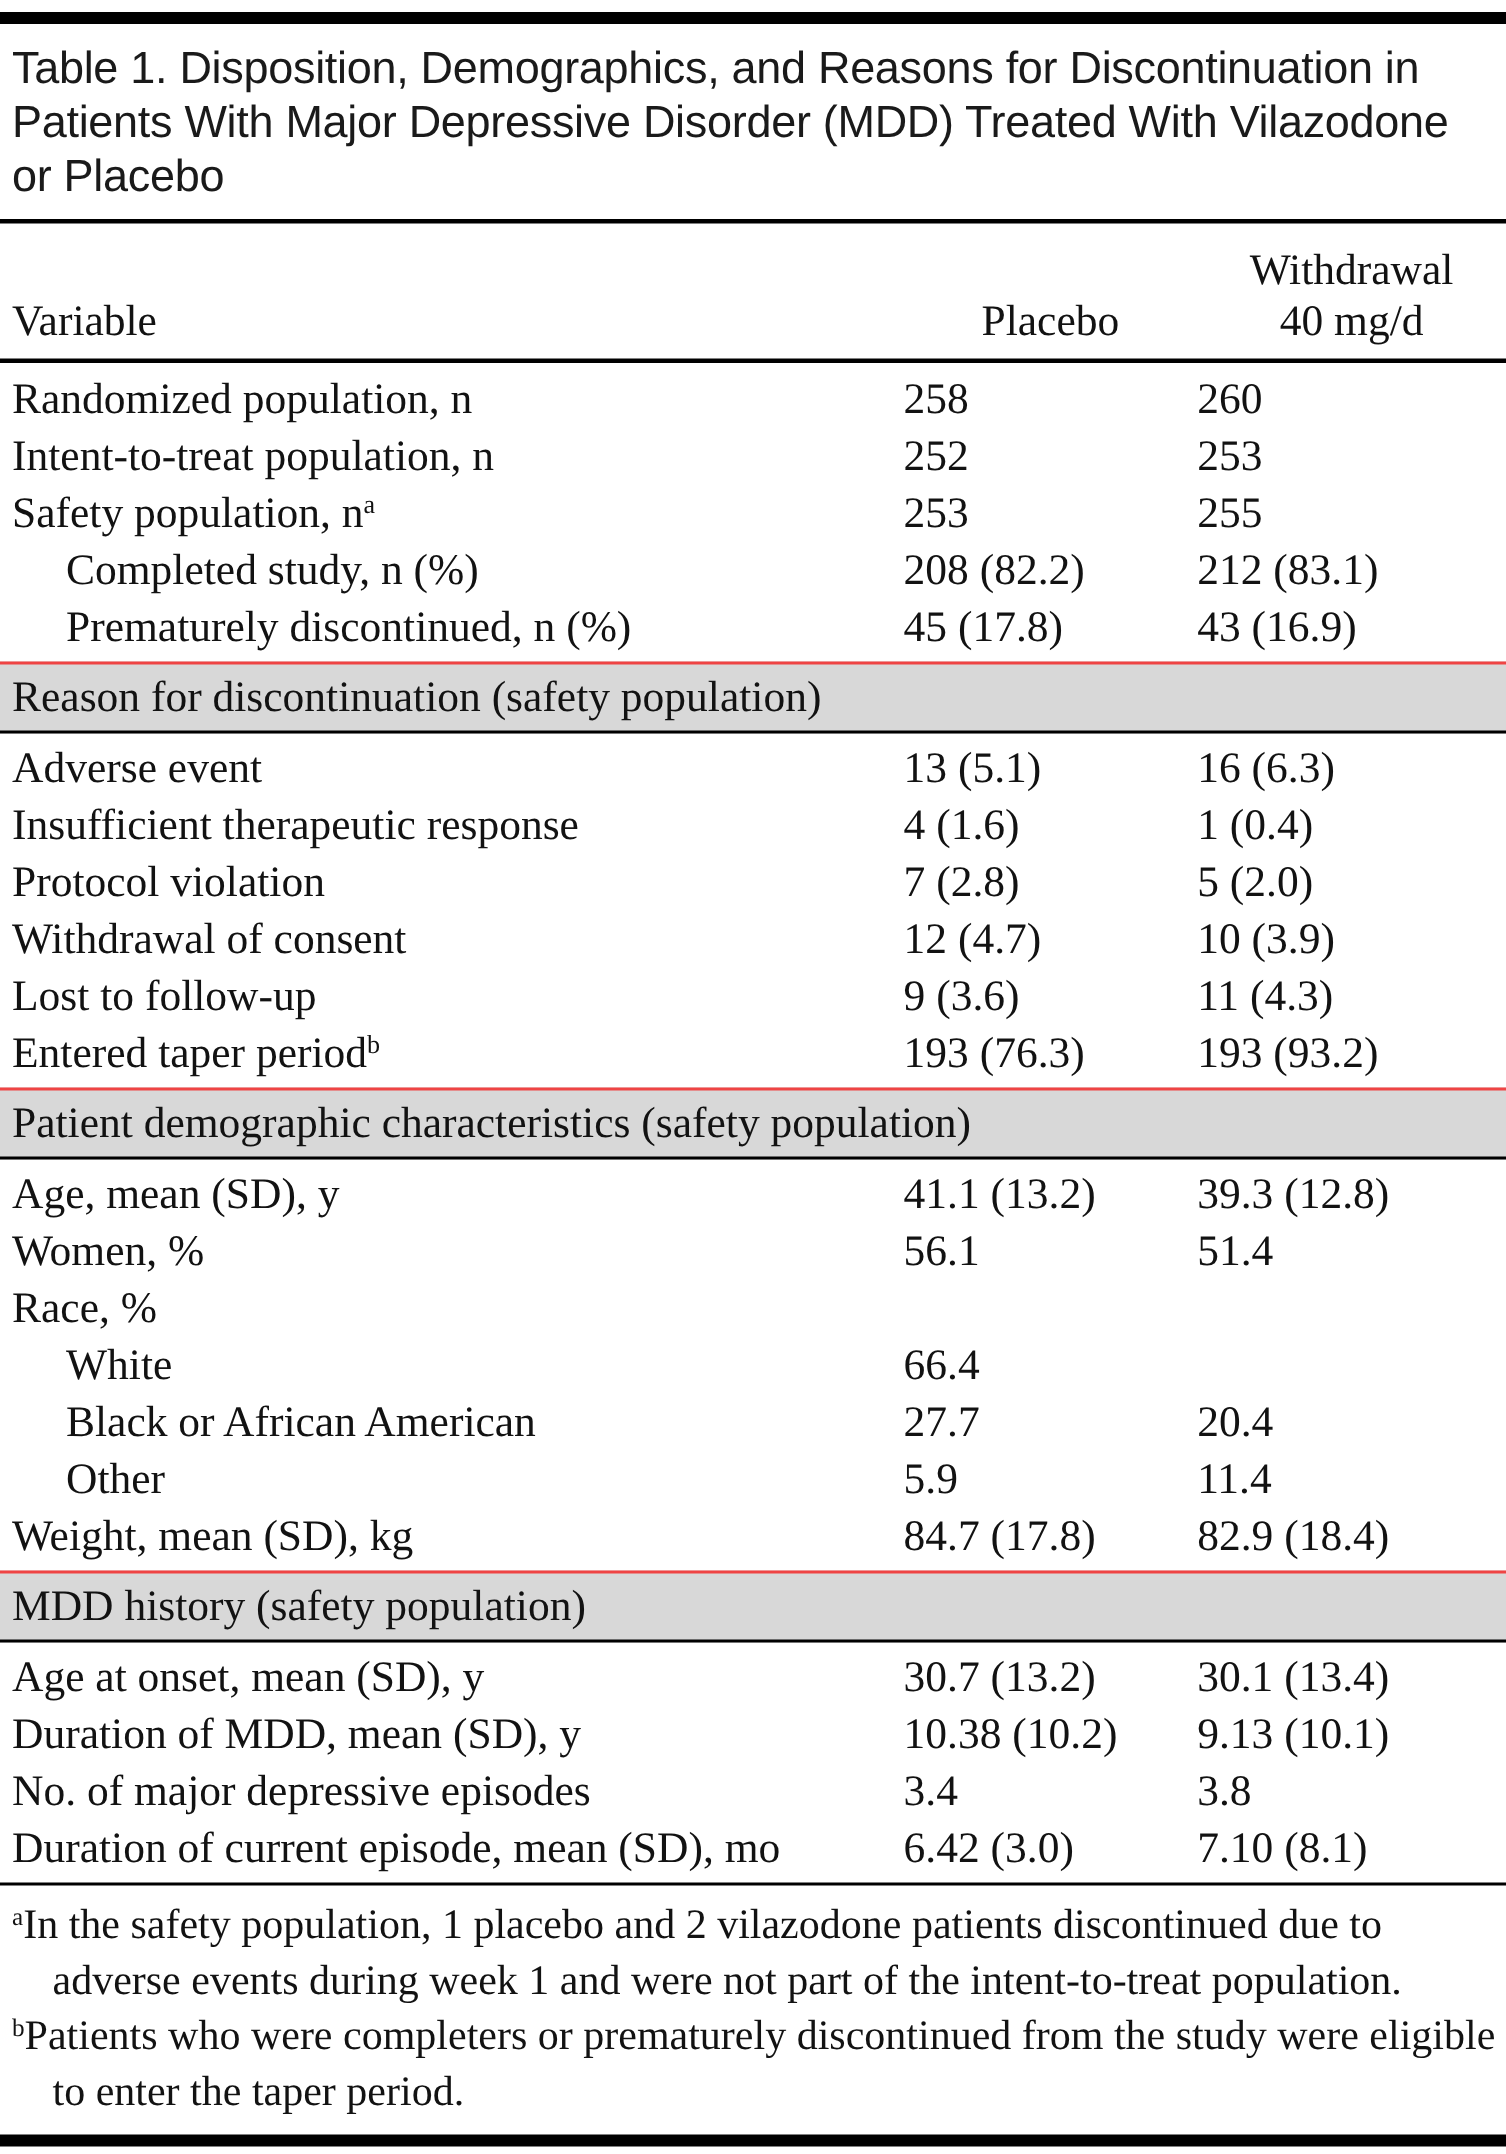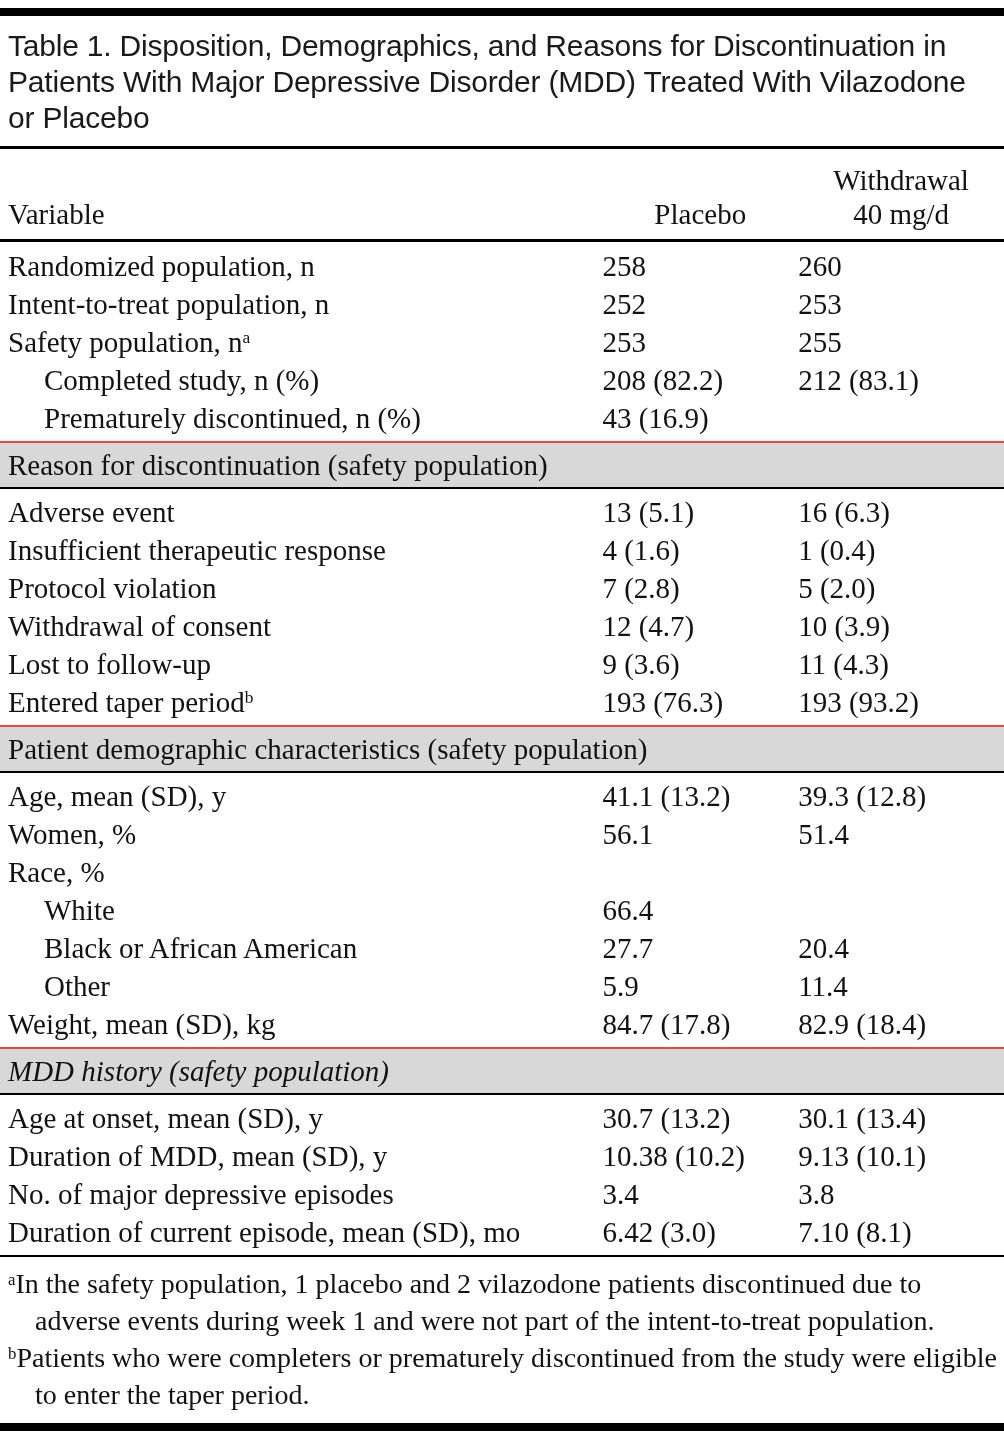--- a/index.html
+++ b/index.html
@@ -113,20 +113,21 @@
         <div class="val">253</div>
         <div class="val">255</div>
       </div>
       <div class="trow indent">
         <div class="label">Completed study, n (%)</div>
         <div class="val">208 (82.2)</div>
         <div class="val">212 (83.1)</div>
       </div>
       <div class="trow indent">
         <div class="label">Prematurely discontinued, n (%)</div>
+        <div class="val">45 (17.8)</div>
         <div class="val">43 (16.9)</div>
       </div>
       <div class="band" style="background: rgb(216, 216, 216);">Reason for discontinuation (safety population)</div>
       <div class="trow">
         <div class="label">Adverse event</div>
         <div class="val">13 (5.1)</div>
         <div class="val">16 (6.3)</div>
       </div>
       <div class="trow">
         <div class="label">Insufficient therapeutic response</div>
@@ -181,21 +182,21 @@
       <div class="trow indent">
         <div class="label">Other</div>
         <div class="val">5.9</div>
         <div class="val">11.4</div>
       </div>
       <div class="trow">
         <div class="label">Weight, mean (SD), kg</div>
         <div class="val">84.7 (17.8)</div>
         <div class="val">82.9 (18.4)</div>
       </div>
-      <div class="band" style="background: rgb(216, 216, 216); font-style: italic;">MDD history (safety population)</div>
+      <div class="band" style="background: rgb(216, 216, 216);">MDD history (safety population)</div>
       <div class="trow">
         <div class="label">Age at onset, mean (SD), y</div>
         <div class="val">30.7 (13.2)</div>
         <div class="val">30.1 (13.4)</div>
       </div>
       <div class="trow">
         <div class="label">Duration of MDD, mean (SD), y</div>
         <div class="val">10.38 (10.2)</div>
         <div class="val">9.13 (10.1)</div>
       </div>

